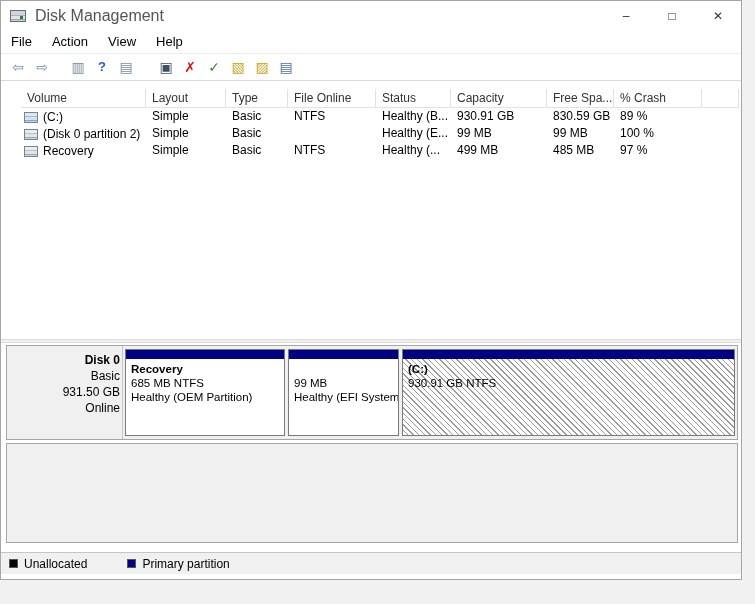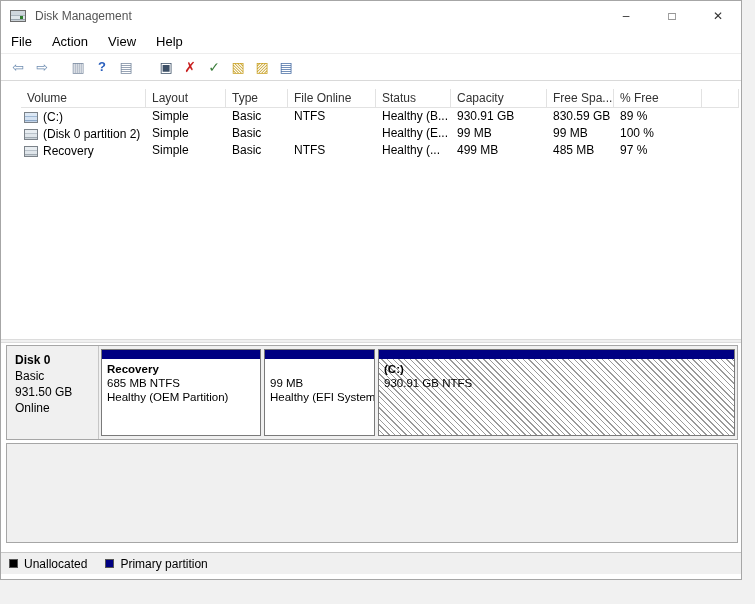--- a/index.html
+++ b/index.html
@@ -20,21 +20,21 @@
   }
   
   .titlebar { height:30px; display:flex; align-items:center; background:#fff; flex:0 0 auto; }
   .app-icon {
     width:16px; height:12px; margin-left:9px; flex:0 0 auto;
     border:1px solid #6b6b6b; background:
       linear-gradient(#cfd6dd 0 4px, #aab4bd 4px 5px, #dfe5ea 5px 8px, #9aa5ae 8px 9px, #c9d0d6 9px 100%);
     position:relative;
   }
   .app-icon:after{content:"";position:absolute;right:2px;bottom:2px;width:3px;height:3px;background:#2d7d2d;}
-  .title { margin-left:9px; font-size:12px; color:#555; flex:1 1 auto; }
+  .title { margin-left:9px; font-size:16px; color:#555; flex:1 1 auto; }
   .win-controls { display:flex; height:30px; flex:0 0 auto; }
   .win-btn { width:46px; height:30px; text-align:center; line-height:30px; font-size:12px; color:#333; cursor:default; }
   
   .menubar { height:22px; display:flex; align-items:center; font-size:13px; flex:0 0 auto; }
   .menu-item { padding:0 10px; height:22px; line-height:22px; }
   
   .toolbar {
     height:28px; flex:0 0 auto;
     border-top:1px solid #ededed; border-bottom:1px solid #d9d9d9;
     display:flex; align-items:center; padding-left:5px;
@@ -60,38 +60,38 @@
     background:linear-gradient(#e8edf1 0 3px, #b9c2ca 3px 4px, #dfe5ea 4px 7px, #9fa9b1 7px 8px, #ccd3d9 8px 100%);
   }
   .vol-icon.c { background:linear-gradient(#dce8f5 0 3px, #9fb8d4 3px 4px, #d4e2f2 4px 7px, #8aa6c6 7px 8px, #c3d4e8 8px 100%); }
   
   .splitter { height:4px; flex:0 0 auto; background:#f0f0f0; border-top:1px solid #dcdcdc; border-bottom:1px solid #dcdcdc; }
   
   .graph { flex:1 1 auto; background:#fff; padding:2px 3px 0 5px; overflow:hidden; }
   .disk-row { display:flex; width:732px; border:1px solid #a6a6a6; background:#f0f0f0; margin-bottom:3px; }
   .disk-row.d0 { height:95px; }
   .disk-row.d1 { height:100px; }
-  .disk-panel { width:92px; flex:0 0 auto; padding:6px 2px 0 8px; font-size:12px; line-height:16px; border-right:1px solid #c6c6c6; }
+  .disk-panel { width:116px; flex:0 0 auto; padding:6px 2px 0 8px; font-size:12px; line-height:16px; border-right:1px solid #c6c6c6;text-align:right; }
   .disk-name { font-weight:bold; }
   .parts { flex:1 1 auto; display:flex; gap:3px; padding:3px 2px; }
   .part { border:1px solid #7a7a7a; background:#fff; display:flex; flex-direction:column; overflow:hidden; }
   .part-recovery { width:160px; flex:0 0 auto; }
   .part-efi { width:111px; flex:0 0 auto; }
   .part-c { flex:1 1 auto; }
   .part-bar { height:9px; flex:0 0 auto; }
   .part-body { flex:1 1 auto; padding:3px 5px; font-size:11.5px; line-height:14px; white-space:nowrap; overflow:hidden; }
   .part-name { font-weight:bold; }
   .part-c .part-body {
     background:repeating-linear-gradient(45deg, #ffffff 0 3px, #9a9a9a 3px 4px);
   }
   .media-area { flex:1 1 auto; background:#f0f0f0; }
   
   .legend {
     height:22px; flex:0 0 auto; background:#f0f0f0; border-top:1px solid #c6c6c6;
-    display:flex; align-items:center; font-size:12px; padding-left:8px; gap:18px;
+    display:flex; align-items:center; font-size:12px; padding-left:8px; gap:40px;
   }
   .legend-item { display:flex; align-items:center; gap:6px; }
   .swatch { width:9px; height:9px; border:1px solid #555; }
   .bottom-pad { height:5px; background:#fff; flex:0 0 auto; }
 </style>
 </head>
 <body>
 
 <div class="window">
 
@@ -130,21 +130,21 @@
 
   <div class="volume-list">
     <div class="vgrid vheader">
       <div>Volume</div>
       <div>Layout</div>
       <div>Type</div>
       <div>File Online</div>
       <div>Status</div>
       <div>Capacity</div>
       <div>Free Spa...</div>
-      <div>% Free</div>
+      <div>% Crash</div>
       <div></div>
     </div>
 
     <div class="vgrid vrow">
       <div class="vol-cell">
         <span class="vol-icon c"></span>
         <span>(C:)</span>
       </div>
       <div>Simple</div>
       <div>Basic</div>

